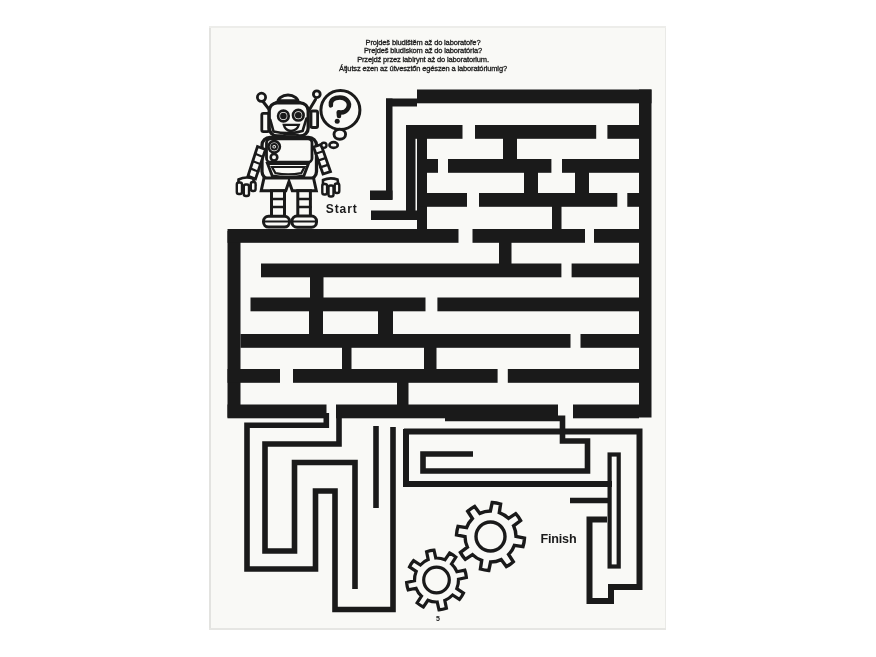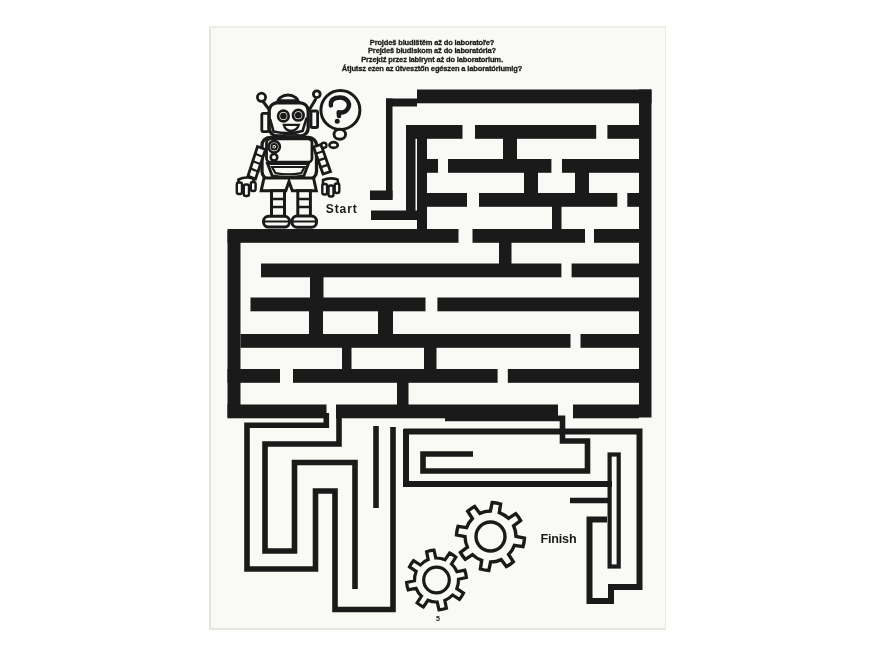--- a/index.html
+++ b/index.html
@@ -1,18 +1,18 @@
 <!DOCTYPE html>
 <html><head>
 <meta charset="utf-8">
 <style>
 html,body{margin:0;padding:0;background:#ffffff;width:876px;height:657px;overflow:hidden;}
 body{font-family:"Liberation Sans",sans-serif;}
 #stage{position:relative;width:876px;height:657px;}
-.hdr{position:absolute;left:232px;top:38.6px;width:400px;text-align:center;font-weight:bold;font-size:7.5px;line-height:8.75px;color:#1b1b1b;letter-spacing:-0.15px;-webkit-text-stroke:0.3px #1b1b1b;}
+.hdr{position:absolute;left:223px;top:38.6px;width:400px;text-align:center;font-weight:normal;font-size:7.5px;line-height:8.75px;color:#1b1b1b;letter-spacing:-0.15px;-webkit-text-stroke:0.3px #1b1b1b;}
 </style>
 </head>
 <body>
 <div id="stage">
 
 <div style="position:absolute;left:210px;top:27px;width:456px;height:603px;background:#f9f9f6;"></div>
 
 <div style="position:absolute;left:209px;top:27px;width:2px;height:603px;background:#e3e3e0;"></div>
 
 <div style="position:absolute;left:664.5px;top:27px;width:1.5px;height:603px;background:#eaeae7;"></div>

